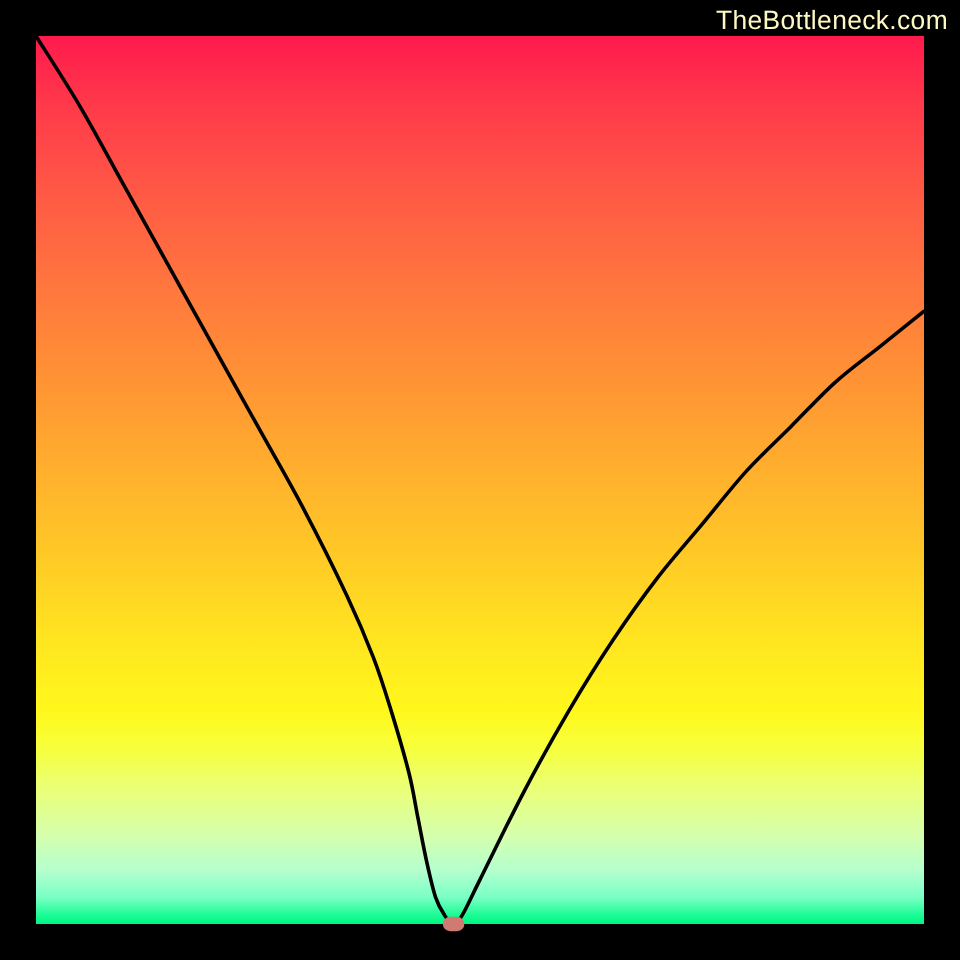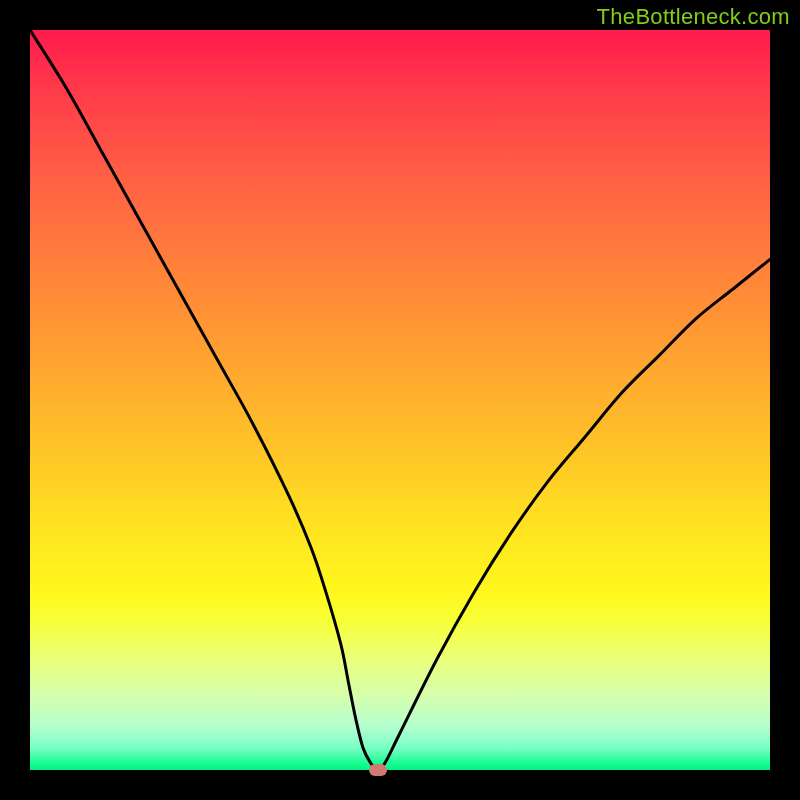--- a/index.html
+++ b/index.html
@@ -46,21 +46,21 @@
     position: absolute;
     inset: 0;
     width: 740px;
     height: 740px;
     pointer-events: none;
   }
   .watermark {
     position: absolute;
     top: 4px;
     right: 10px;
-    color: #84cc16;
+    color: #fef9c3;
     font-size: 22px;
     font-weight: 500;
     letter-spacing: 0.3px;
     user-select: none;
   }
   .marker {
     position: absolute;
     width: 18px;
     height: 12px;
     background: #cf7a73;

